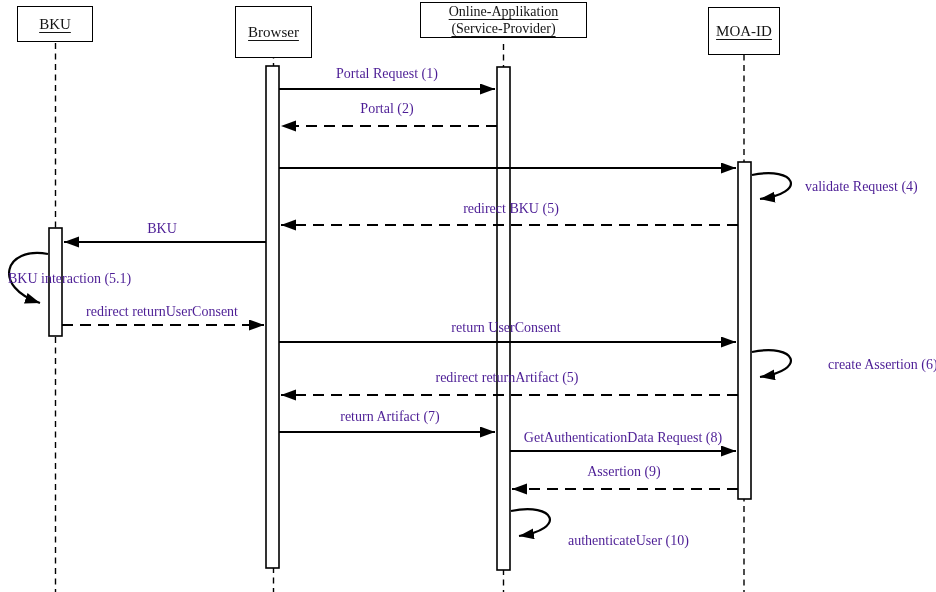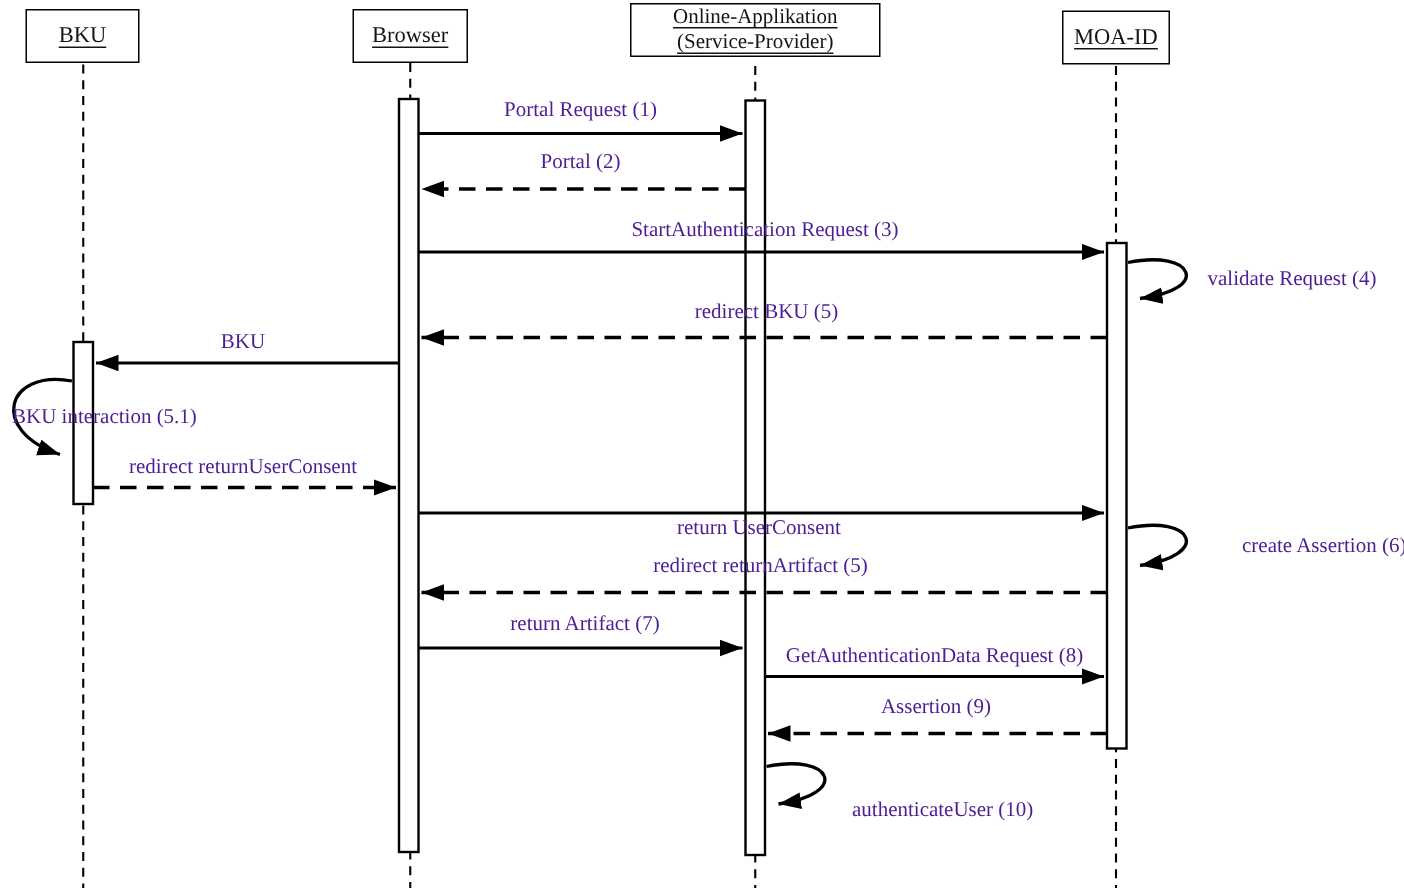--- a/index.html
+++ b/index.html
@@ -81,39 +81,38 @@
       <path class="msg-solid" d="M279 432 H495"></path>
       <path class="msg-solid" d="M510 451 H736"></path>
       <path class="msg-dashed" d="M738 489 H512"></path>
       <path class="msg-self" d="M511 511 C555 502 567 529 519 536"></path>
     </g>
   </svg>
 
   <div class="actor" style="left:17px;  top:6px;  width:76px;  height:36px;">
     <span class="actor-label">BKU</span>
   </div>
-  <div class="actor" style="left:235px; top:6px;  width:77px;  height:36px;">
+  <div class="actor" style="left:235px; top:6px;  width:77px;  height:52px;">
     <span class="actor-label">Browser</span>
   </div>
   <div class="actor" style="left:420px; top:2px;  width:167px; height:36px; font-size:14px;">
     <span class="actor-label">Online-Applikation (Service-Provider)</span>
   </div>
-  <div class="actor" style="left:708px; top:7px;  width:72px;  height:36px;">
+  <div class="actor" style="left:708px; top:7px;  width:72px;  height:48px;">
     <span class="actor-label">MOA-ID</span>
   </div>
 
   <div class="msg-label center" style="left:387px; top:66px;">Portal Request (1)</div>
   <div class="msg-label center" style="left:387px; top:101px;">Portal (2)</div>
-  <div class="msg-label center" style="left:510px; top:146px;">StartAuthentication Request (3)</div>
   <div class="msg-label" style="left:805px; top:179px;">validate Request (4)</div>
   <div class="msg-label center" style="left:511px; top:201px;">redirect BKU (5)</div>
   <div class="msg-label center" style="left:162px; top:221px;">BKU</div>
   <div class="msg-label" style="left:8px;   top:271px;">BKU interaction (5.1)</div>
   <div class="msg-label center" style="left:162px; top:304px;">redirect returnUserConsent</div>
-  <div class="msg-label center" style="left:506px; top:320px;margin-top:25px;">return UserConsent</div>
+  <div class="msg-label center" style="left:506px; top:320px;">return UserConsent</div>
   <div class="msg-label" style="left:828px; top:357px;">create Assertion (6)</div>
   <div class="msg-label center" style="left:507px; top:370px;">redirect returnArtifact (5)</div>
   <div class="msg-label center" style="left:390px; top:409px;">return Artifact (7)</div>
   <div class="msg-label center" style="left:623px; top:430px;">GetAuthenticationData Request (8)</div>
   <div class="msg-label center" style="left:624px; top:464px;">Assertion (9)</div>
   <div class="msg-label" style="left:568px; top:513px;margin-top:20px;">authenticateUser (10)</div>
 
 </div>
 
 </body></html>

